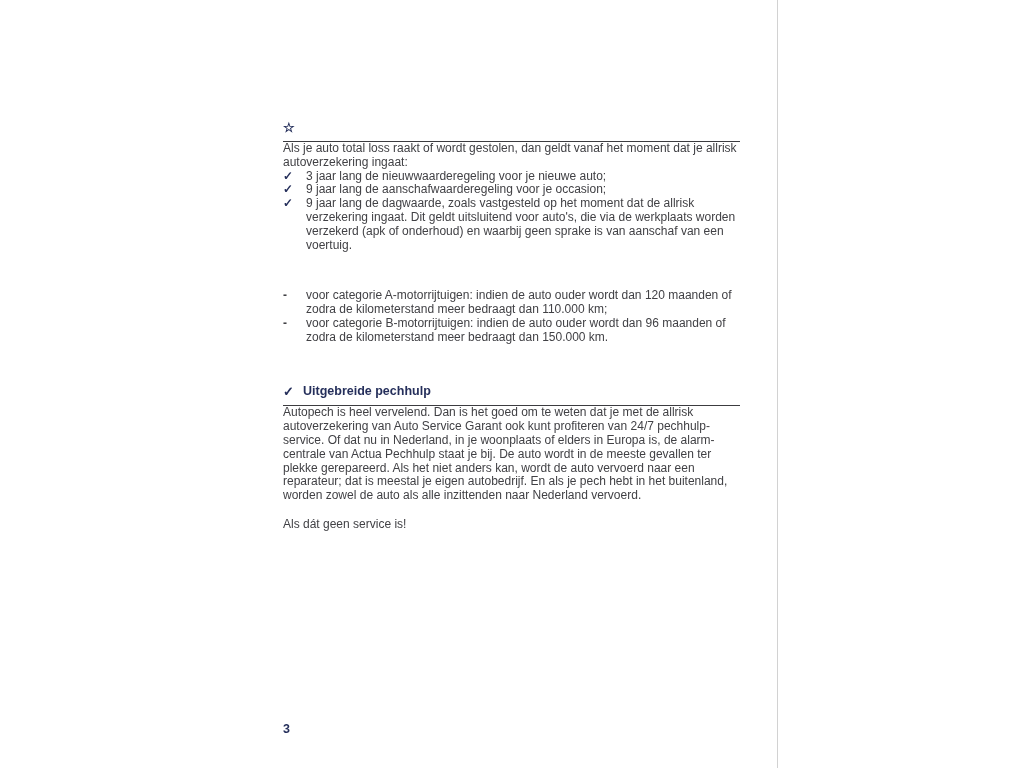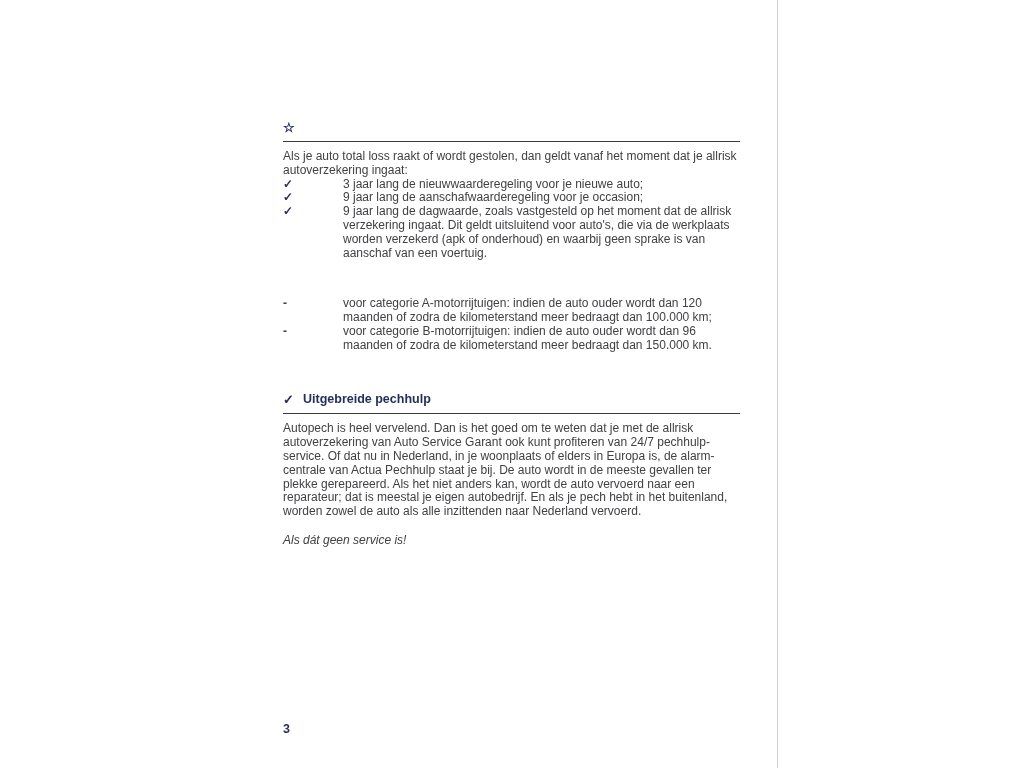--- a/index.html
+++ b/index.html
@@ -34,34 +34,33 @@
     border-bottom: 1px solid #3c3c40;
   }
   .section-header .hdr-icon {
     flex: 0 0 20px;
     color: #252f5b;
     font-size: 13px;
     line-height: 13px;
     display: inline-flex;
     align-items: center;
   }
-  .intro, .para { margin-top: 8px; }
+  .intro, .para { margin-top: 0; }
   .bullet { display: flex; }
   .bullet .marker {
     flex: 0 0 23px;
     color: #252f5b;
     font-weight: bold;
   }
   .bullet .marker.dash { color: #414145; }
-  .bullet .bullet-text { flex: 1; margin-left: 37px; }
+  .bullet .bullet-text { flex: 1; }
   .section-2 { margin-top: 37px; }
   .section-3 { margin-top: 40px; }
   .tagline {
     margin-top: 15px;
-    font-style: italic;
   }
   .page-number {
     position: absolute;
     left: 283px; top: 722px;
     color: #252f5b;
     font-weight: bold;
     font-size: 12.5px;
   }
   .bold-inline { font-weight: normal; }
   .car-icon-svg { display: block; }
@@ -88,21 +87,21 @@
     </div>
     <div class="bullet">
       <span class="marker">✓</span>
       <span class="bullet-text">9 jaar lang de dagwaarde, zoals vastgesteld op het moment dat de allrisk verzekering ingaat. Dit geldt uitsluitend voor auto's, die via de werkplaats worden verzekerd (apk of onderhoud) en waarbij geen sprake is van aanschaf van een voertuig.</span>
     </div>
   </div>
 
   <div class="section section-2">
     <div class="bullet">
       <span class="marker dash">-</span>
-      <span class="bullet-text"><span>voor </span><span class="bold-inline">categorie A-motorrijtuigen</span><span>: indien de auto ouder wordt dan 120 maanden of zodra de kilometerstand meer bedraagt dan 100.000 km;</span></span>
+      <span class="bullet-text"><span>voor </span><span class="bold-inline">categorie A-motorrijtuigen</span><span>: indien de auto ouder wordt dan 120 maanden of zodra de kilometerstand meer bedraagt dan 110.000 km;</span></span>
     </div>
     <div class="bullet">
       <span class="marker dash">-</span>
       <span class="bullet-text"><span>voor </span><span class="bold-inline">categorie B-motorrijtuigen</span><span>: indien de auto ouder wordt dan 96 maanden of zodra de kilometerstand meer bedraagt dan 150.000 km.</span></span>
     </div>
   </div>
 
   <div class="section section-3">
     <div class="section-header">
       <span class="hdr-icon">✓</span>

